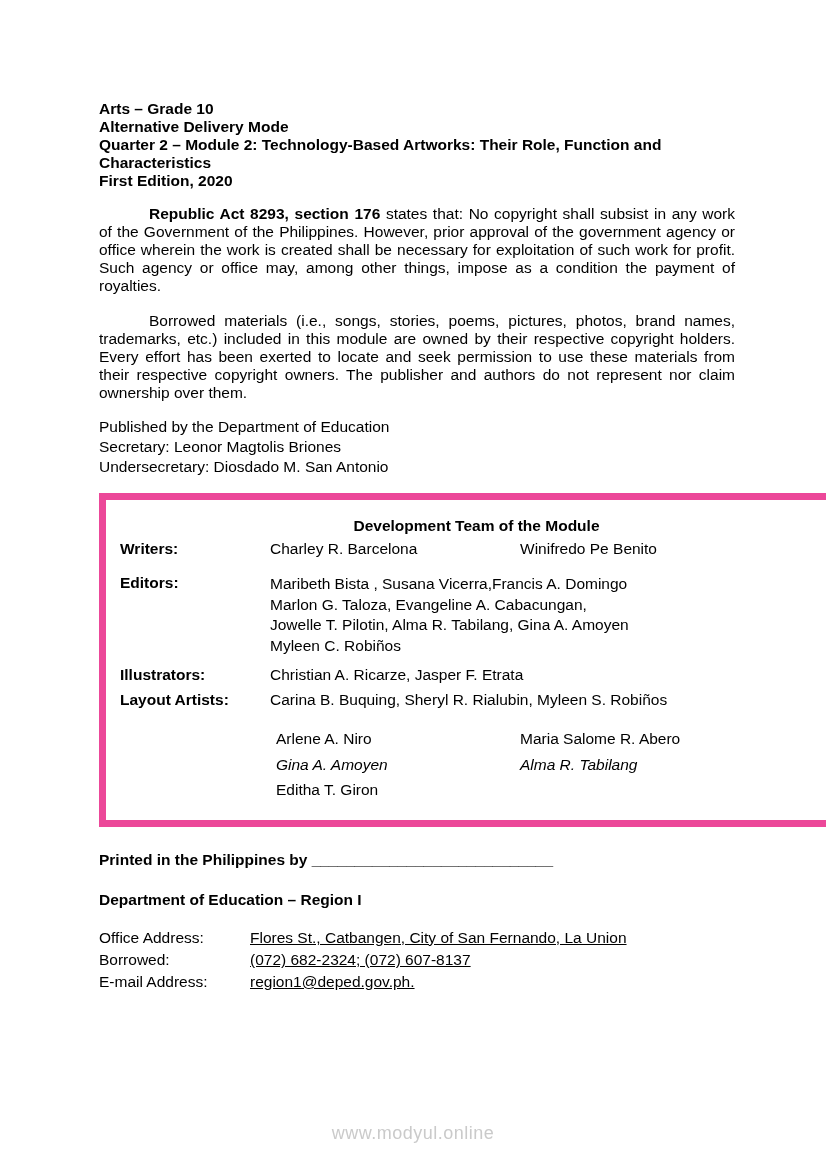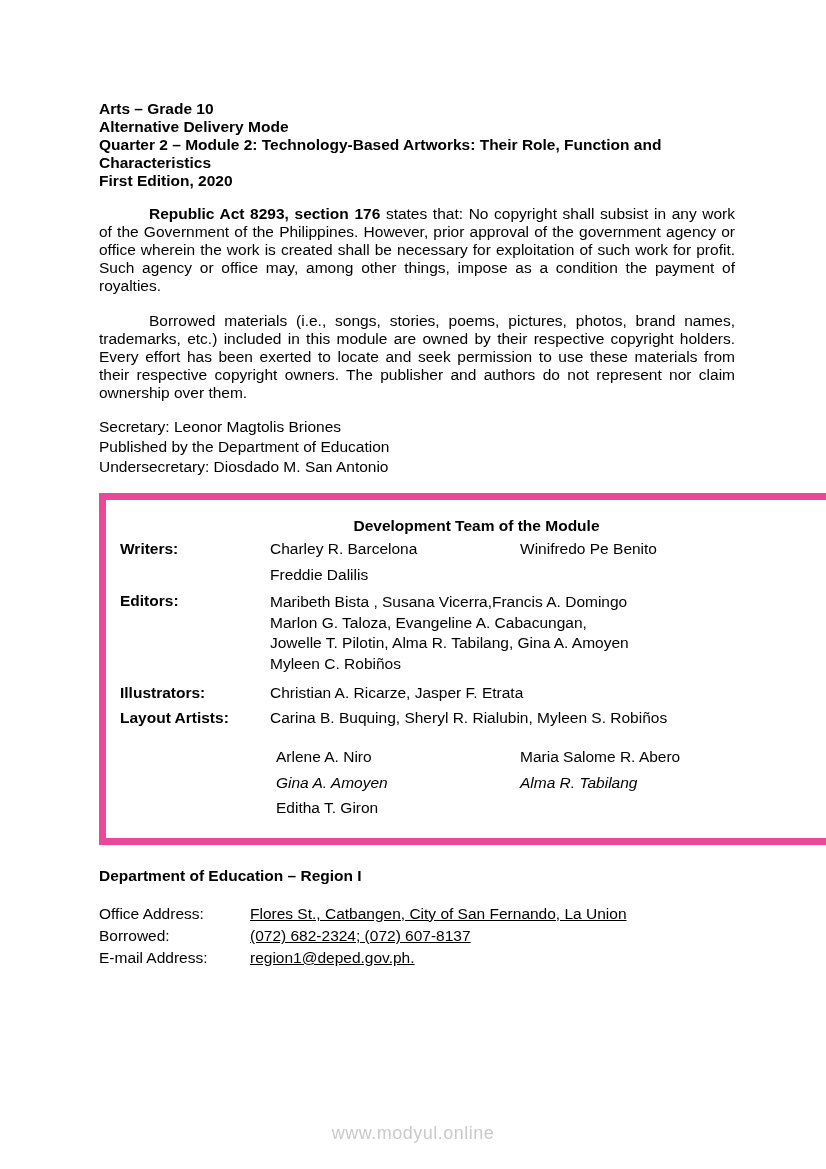--- a/index.html
+++ b/index.html
@@ -89,36 +89,35 @@
       <div>Quarter 2 – Module 2: Technology-Based Artworks: Their Role, Function and</div>
       <div>Characteristics</div>
       <div>First Edition, 2020</div>
     </div>
 
     <p class="para para1"><span class="b">Republic Act 8293, section 176</span><span> states that: No copyright shall subsist in any work of the Government of the Philippines. However, prior approval of the government agency or office wherein the work is created shall be necessary for exploitation of such work for profit. Such agency or office may, among other things, impose as a condition the payment of royalties.</span></p>
 
     <p class="para para2">Borrowed materials (i.e., songs, stories, poems, pictures, photos, brand names, trademarks, etc.) included in this module are owned by their respective copyright holders. Every effort has been exerted to locate and seek permission to use these materials from their respective copyright owners. The publisher and authors do not represent nor claim ownership over them.</p>
 
     <div class="publisher-block">
+      <div>Published by the Department of Education</div>
       <div>Secretary: Leonor Magtolis Briones</div>
-      <div>Published by the Department of Education</div>
       <div>Undersecretary: Diosdado M. San Antonio</div>
     </div>
 
     <div class="team-box">
       <div class="team-title">Development Team of the Module</div>
 
       <div class="trow">
         <div class="label">Writers:</div>
         <div>Charley R. Barcelona</div>
         <div>Winifredo Pe Benito</div>
       </div>
       <div class="trow">
         <div class="label"></div>
-        <div>Freddie Dalilis</div>
         <div></div>
       </div>
 
       <div class="trow editors-block">
         <div class="label">Editors:</div>
         <div class="lines" style="grid-column: 2 / 4;">
           <div>Maribeth Bista , Susana Vicerra,Francis A. Domingo</div>
           <div>Marlon G. Taloza, Evangeline A. Cabacungan,</div>
           <div>Jowelle T. Pilotin, Alma R. Tabilang, Gina A. Amoyen</div>
           <div>Myleen C. Robiños</div>
@@ -145,20 +144,21 @@
         <div class="mgmt-name">Gina A. Amoyen</div>
         <div>Alma R. Tabilang</div>
       </div>
       <div class="trow row-editha">
         <div></div>
         <div class="mgmt-name">Editha T. Giron</div>
         <div></div>
       </div>
     </div>
 
+    <div class="printed-line"><span class="b">Printed in the Philippines by</span> <span class="b">____________________________</span></div>
 
     <div class="region-line">Department of Education – Region I</div>
 
     <div class="contact-block">
       <div class="crow">
         <div>Office Address:</div>
         <div class="value">Flores St., Catbangen, City of San Fernando, La Union</div>
       </div>
       <div class="crow">
         <div>Borrowed:</div>

